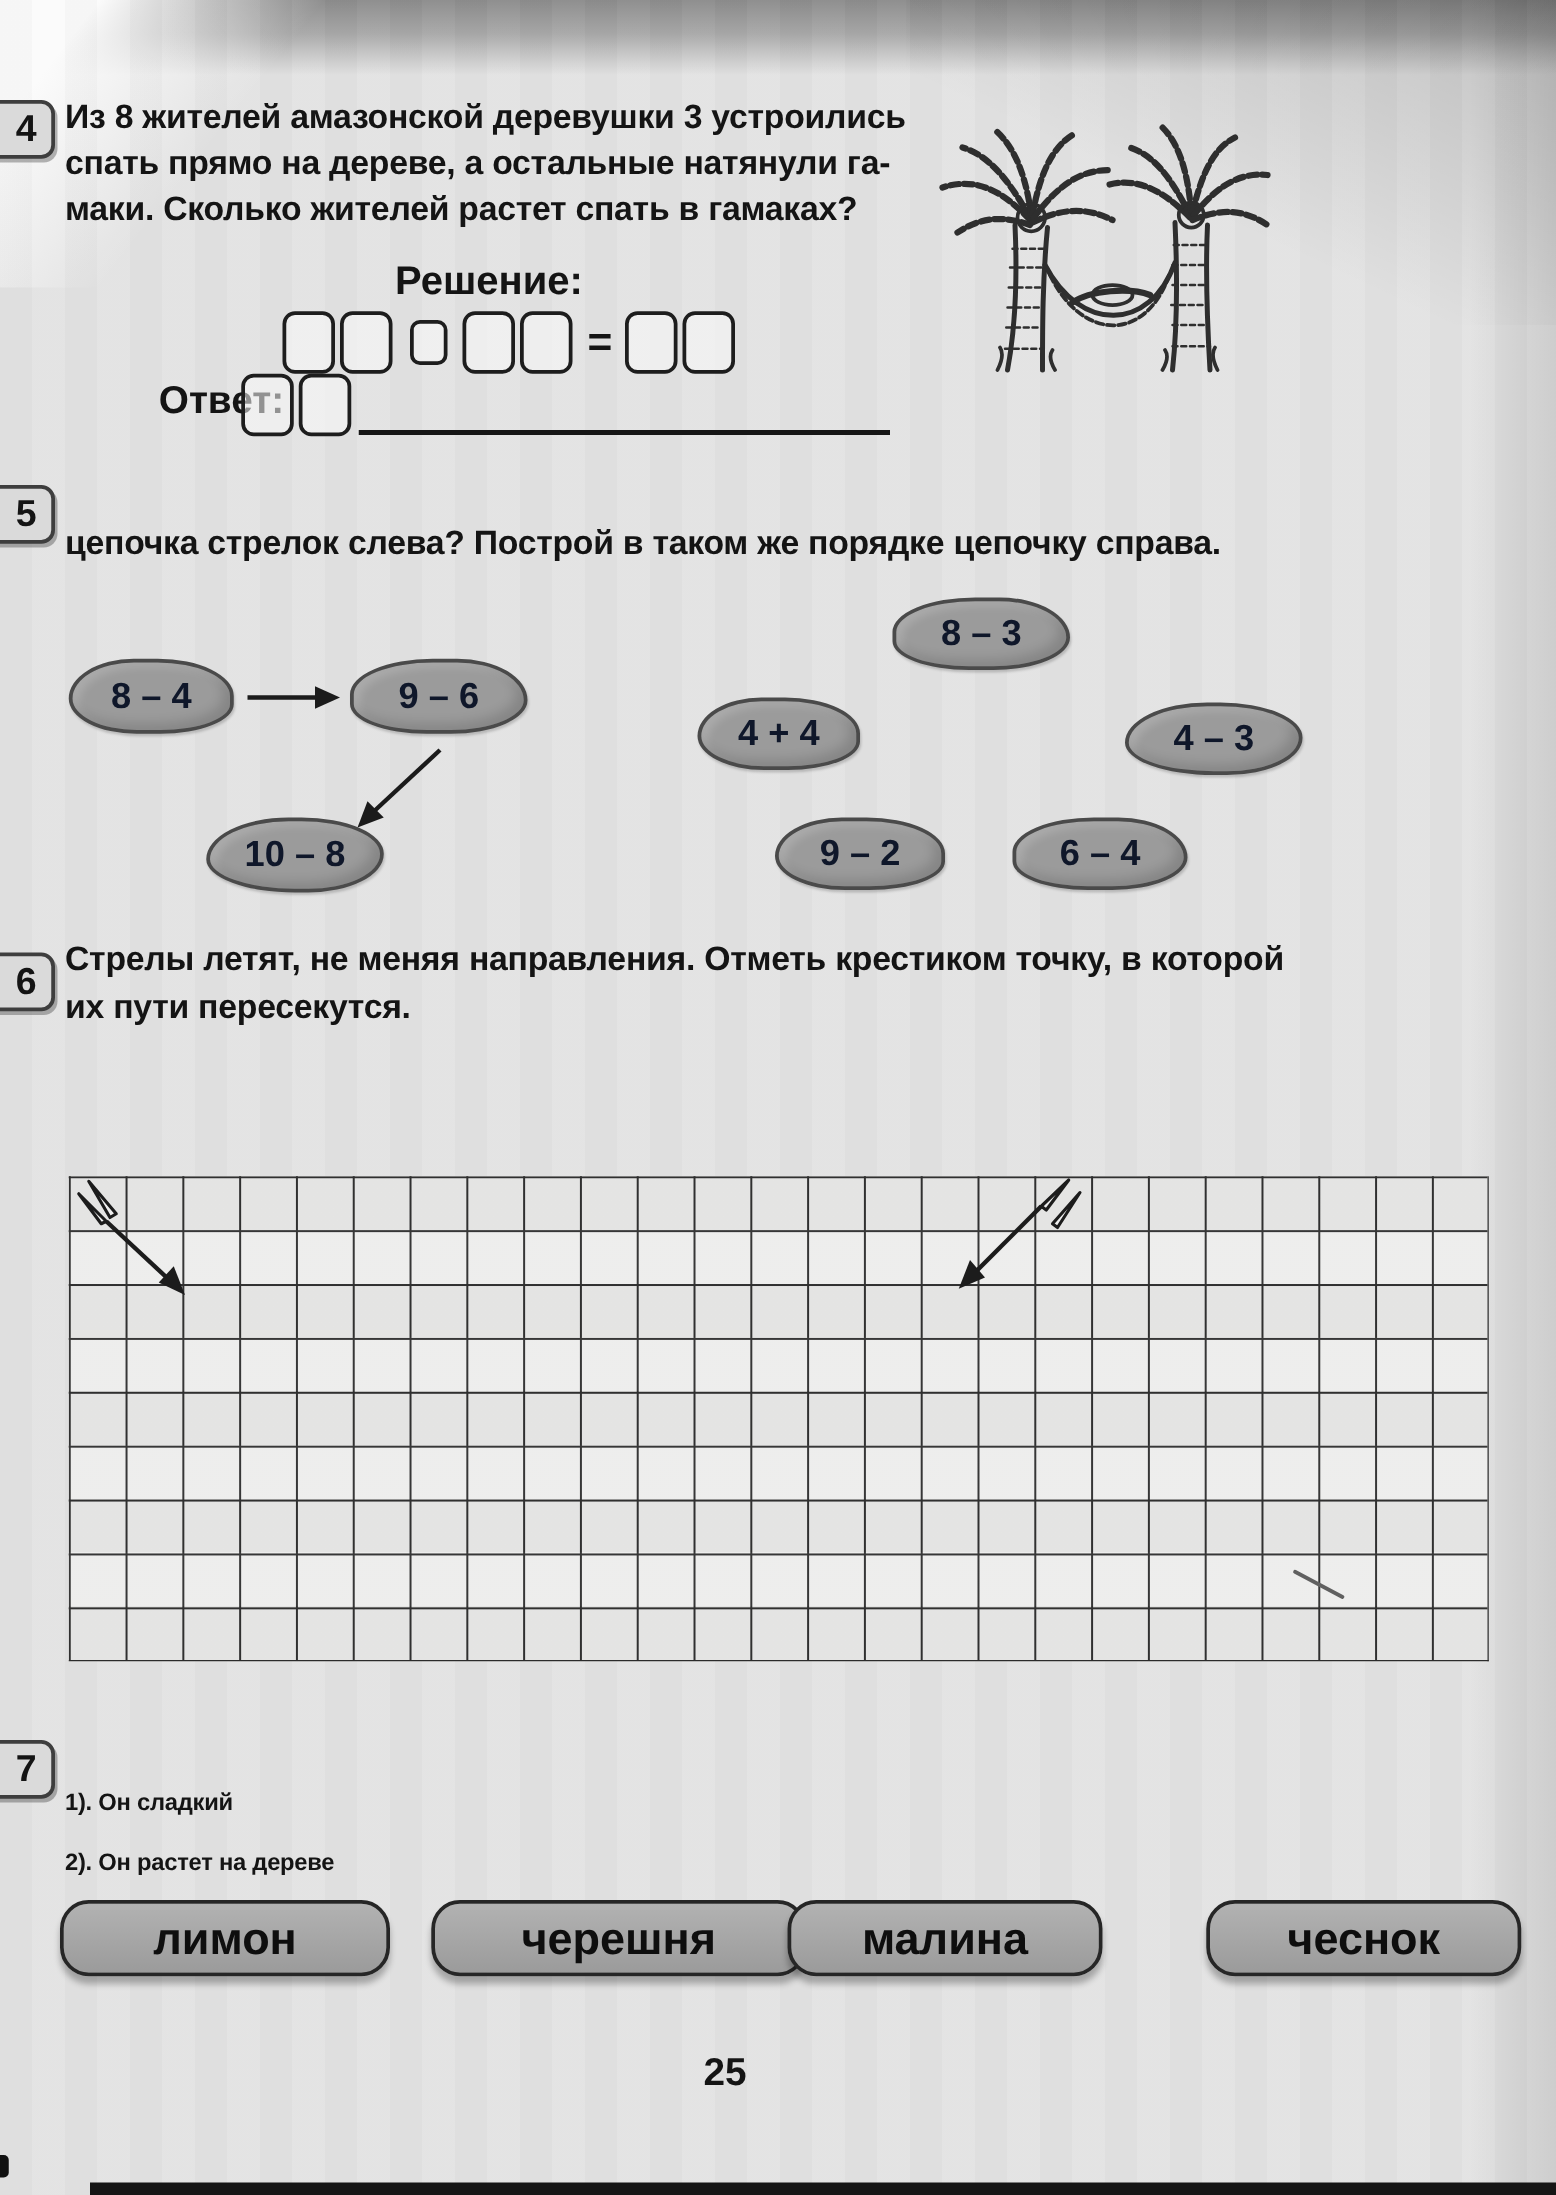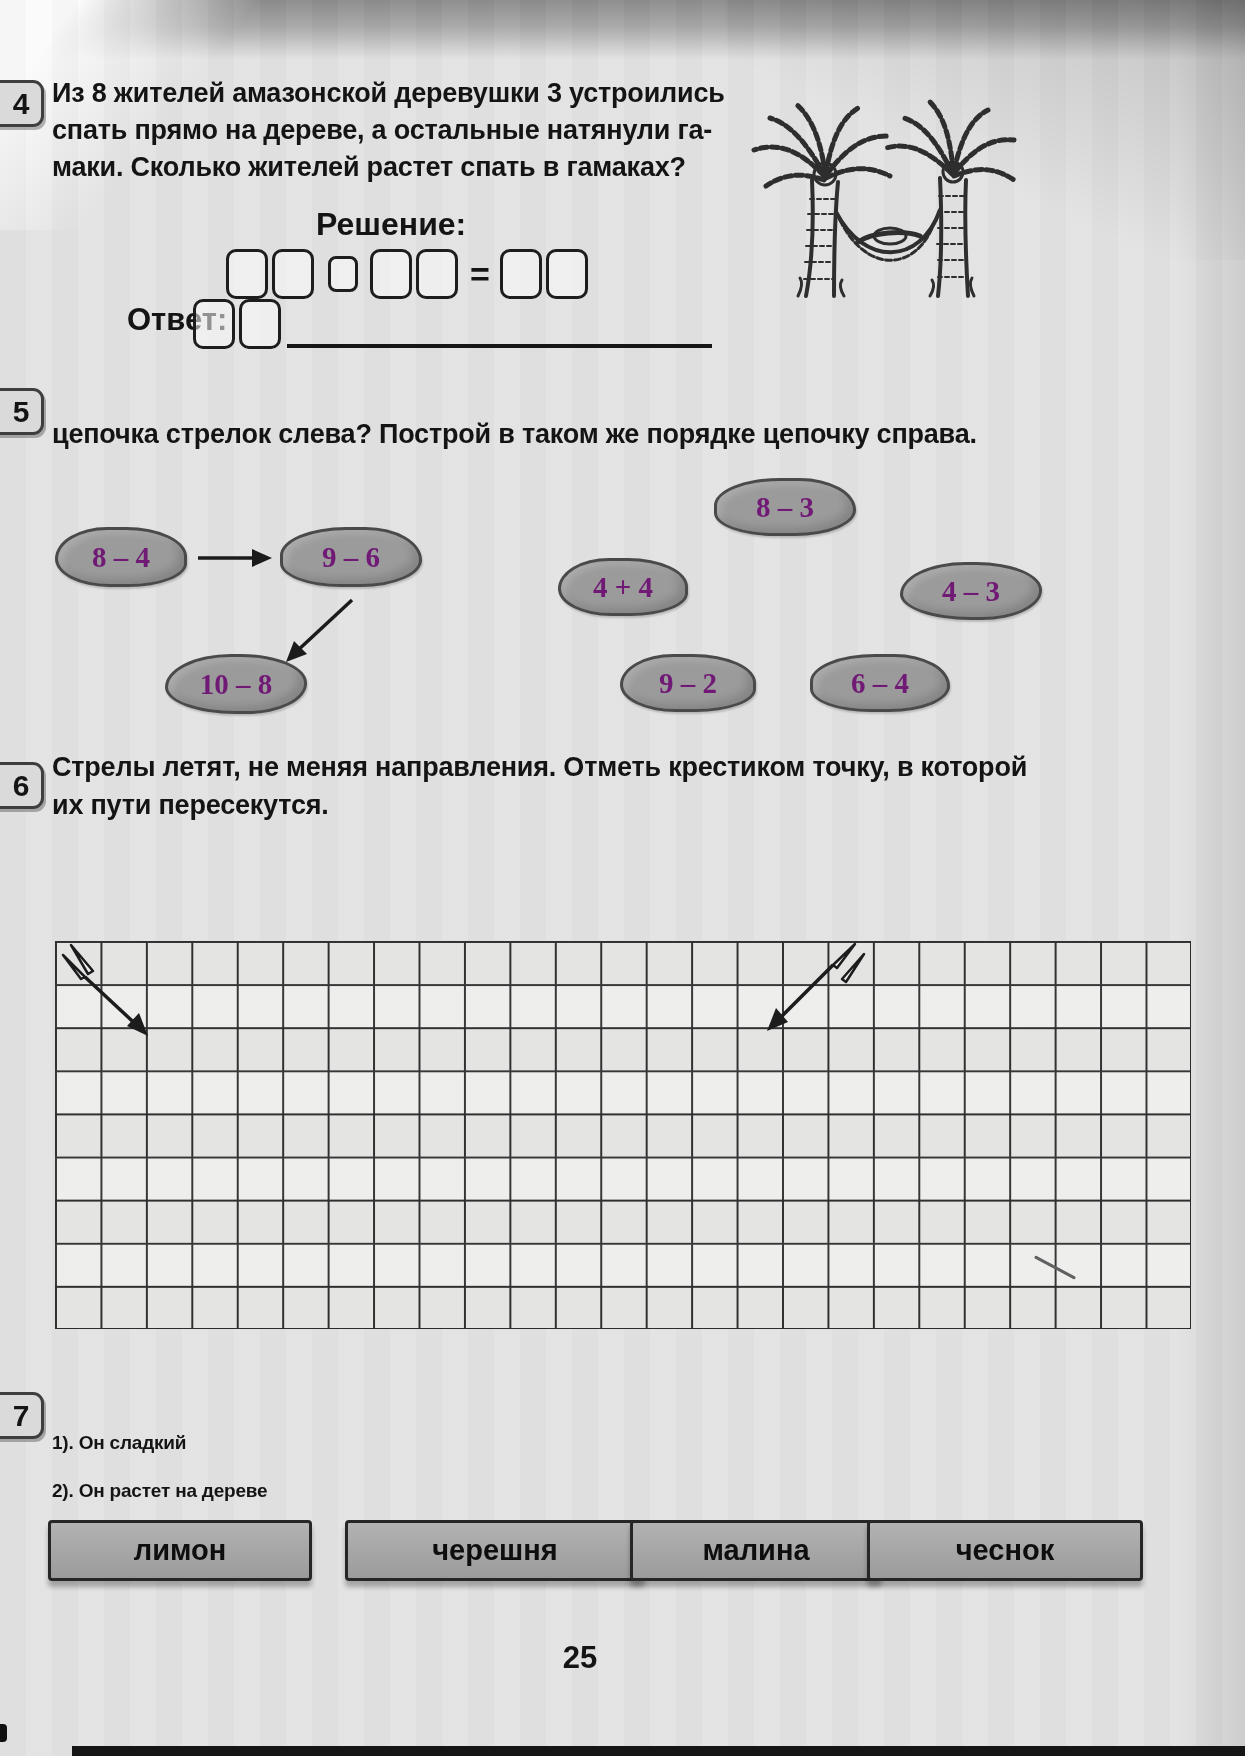--- a/index.html
+++ b/index.html
@@ -42,45 +42,45 @@
   .wbox{width:42px;height:50px;border:3px solid #1d1d1d;border-radius:10px;background:rgba(250,250,250,0.55);margin-right:4px;}
   .wbox.small{width:30px;height:36px;border-radius:8px;margin:0 12px 0 10px;}
   .eq{font-size:34px;font-weight:bold;margin:0 10px 0 8px;}
   .ans-label{position:absolute;left:80px;top:302px;font-size:31px;font-weight:bold;margin-left:47px;}
   .ans-boxes{position:absolute;left:193px;top:299px;display:flex;}
   .ans-line{position:absolute;left:287px;top:300px;width:425px;height:48px;border-bottom:4px solid #161616;}
 
   
   .bubble{position:absolute;display:flex;align-items:center;justify-content:center;
     background:#9b9b9b;border:3px solid #4a4a4a;
-    font-size:29px;font-weight:bold;color:#701a75;
-    box-shadow:inset -6px -5px 9px rgba(0,0,0,0.14),inset 5px 4px 7px rgba(255,255,255,0.16),1px 2px 2px rgba(0,0,0,0.18);font-family:Liberation Serif, serif;}
+    font-size:29px;font-weight:bold;color:#0f172a;
+    box-shadow:inset -6px -5px 9px rgba(0,0,0,0.14),inset 5px 4px 7px rgba(255,255,255,0.16),1px 2px 2px rgba(0,0,0,0.18);}
   .r1{border-radius:46% 54% 52% 48% / 62% 58% 46% 55%;}
   .r2{border-radius:54% 46% 50% 50% / 55% 64% 52% 46%;}
   .r3{border-radius:50% 50% 46% 54% / 60% 52% 55% 48%;}
   svg.overlay{position:absolute;pointer-events:none;}
 
   
   .grid{position:absolute;left:55px;top:941px;width:1136px;height:388px;
     background-color:#ededec;
     background-image:
       linear-gradient(to right,#2b2b2b 1.5px,transparent 1.5px),
       linear-gradient(to bottom,#2b2b2b 1.5px,transparent 1.5px);
     border-right:1.5px solid #2b2b2b;border-bottom:1.5px solid #2b2b2b;}
   .grid::after{content:"";position:absolute;inset:0;
     background:repeating-linear-gradient(to bottom,rgba(110,110,110,0.07) 0 43px,rgba(250,250,250,0.06) 43px 86px);}
 
   
   .statement{position:absolute;font-size:19px;font-weight:bold;letter-spacing:-0.2px;white-space:nowrap;}
   .opt{position:absolute;top:1520px;height:61px;
     background:linear-gradient(#b2b2b2,#9b9b9b);
-    border:3.5px solid #262626;border-radius:4px;
+    border:3.5px solid #262626;border-radius:23px;
     box-shadow:0 6px 5px rgba(0,0,0,0.28);
     display:flex;align-items:center;justify-content:center;
-    font-size:29px;font-weight:bold;color:#0e0e0e;}
+    font-size:36px;font-weight:bold;color:#0e0e0e;}
 
   .page-num{position:absolute;left:505px;top:1640px;width:150px;text-align:center;font-size:31px;font-weight:600;}
 </style>
 </head>
 <body>
 
 <div id="page">
 
   <div class="top-band"></div>
   <div class="tr-shade"></div>
@@ -194,20 +194,20 @@
     </g>
   </svg>
 
   <div class="badge" style="top:1392px">7</div>
   <div class="statement" style="left:52px;top:1432px">1). Он сладкий</div>
   <div class="statement" style="left:52px;top:1480px">2). Он растет на дереве</div>
 
   <div class="opt" style="left:48px;width:264px">лимон</div>
   <div class="opt" style="left:345px;width:300px">черешня</div>
   <div class="opt" style="left:630px;width:252px">малина</div>
-  <div class="opt" style="left:867px;width:276px">чеснок</div>
+  <div class="opt" style="left:965px;width:252px">чеснок</div>
 
   <div class="page-num">25</div>
 
   <div class="scratch"></div>
   <div class="bottom-strip"></div>
   <div class="corner-notch"></div>
 </div>
 
 </body></html>

